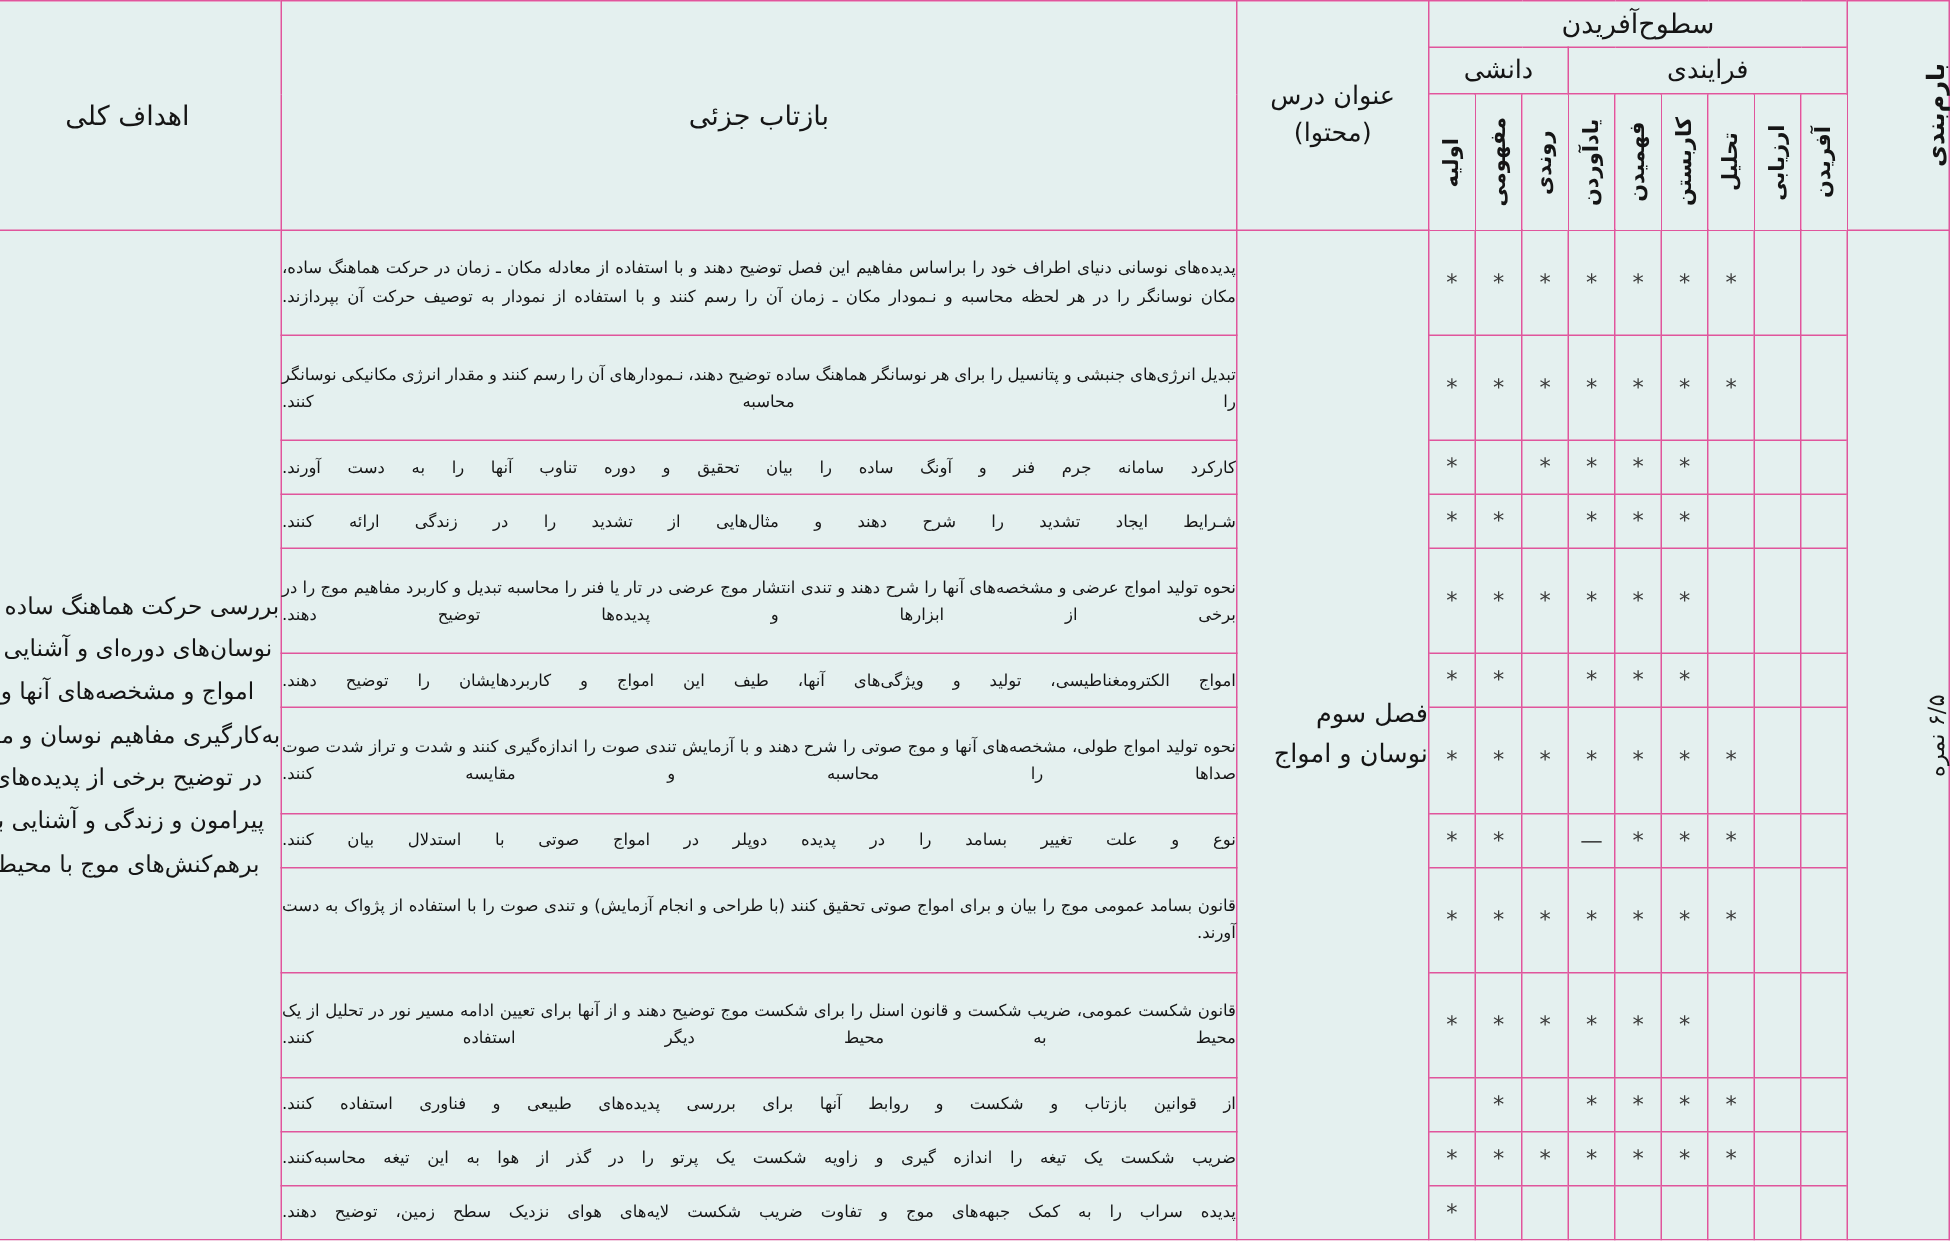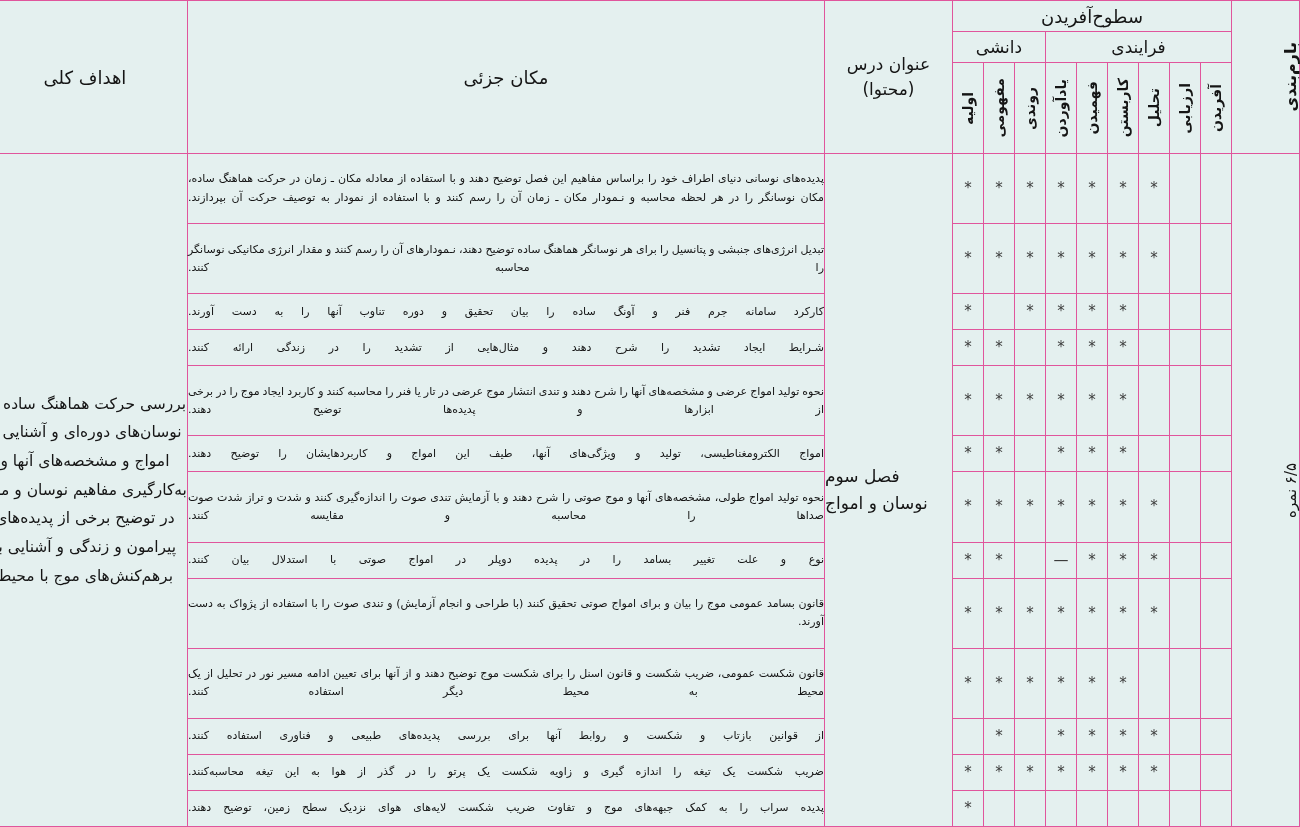--- a/index.html
+++ b/index.html
@@ -96,21 +96,21 @@
   td.mark span{display:inline-block;}
   td.objective{
     font-size:11px;
     line-height:1.65;
     text-align:justify;
     text-align-last:justify;
     padding:6px 8px 6px 8px;
     word-spacing:-0.5px;
   }
   td.lesson-cell{
-    text-align:left;
+    text-align:right;
     font-size:17px;font-weight:bold;
     line-height:1.6;
   }
   td.major-cell{
     text-align:center;
     font-size:15.5px;
     line-height:1.85;
     padding:6px 12px;
   }
   
@@ -143,21 +143,21 @@
     <thead>
       <tr>
         <th class="barem" rowspan="3">
           <span class="vtxt">بارم‌بندی</span>
         </th>
         <th class="grp-cognitive" colspan="9">سطوح‌آفریدن</th>
         <th class="lesson-head" rowspan="3">
           <div>عنوان درس</div>
           <div>(محتوا)</div>
         </th>
-        <th class="minor-head" rowspan="3">مکان جزئی</th>
+        <th class="minor-head" rowspan="3">بازتاب جزئی</th>
         <th class="major-head" rowspan="3">اهداف کلی</th>
       </tr>
       <tr>
         <th class="grp-process" colspan="6">فرایندی</th>
         <th class="grp-knowledge" colspan="3">دانشی</th>
       </tr>
       <tr id="level-head-row">
           <th class="vert">
             <span class="vtxt">آفریدن</span>
           </th>
@@ -247,21 +247,21 @@
         <tr>
           <td class="mark"></td>
           <td class="mark"></td>
           <td class="mark"></td>
           <td class="mark"><span>*</span></td>
           <td class="mark"><span>*</span></td>
           <td class="mark"><span>*</span></td>
           <td class="mark"><span>*</span></td>
           <td class="mark"><span>*</span></td>
           <td class="mark"><span>*</span></td>
-          <td class="objective">نحوه تولید امواج عرضی و مشخصه‌های آنها را شرح دهند و تندی انتشار موج عرضی در تار یا فنر را محاسبه کنند و کاربرد ایجاد موج را در برخی از ابزارها و پدیده‌ها توضیح دهند.</td>
+          <td class="objective">نحوه تولید امواج عرضی و مشخصه‌های آنها را شرح دهند و تندی انتشار موج عرضی در تار یا فنر را محاسبه تبدیل و کاربرد مفاهیم موج را در برخی از ابزارها و پدیده‌ها توضیح دهند.</td>
         </tr>
         <tr>
           <td class="mark"></td>
           <td class="mark"></td>
           <td class="mark"></td>
           <td class="mark"><span>*</span></td>
           <td class="mark"><span>*</span></td>
           <td class="mark"><span>*</span></td>
           <td class="mark"></td>
           <td class="mark"><span>*</span></td>

